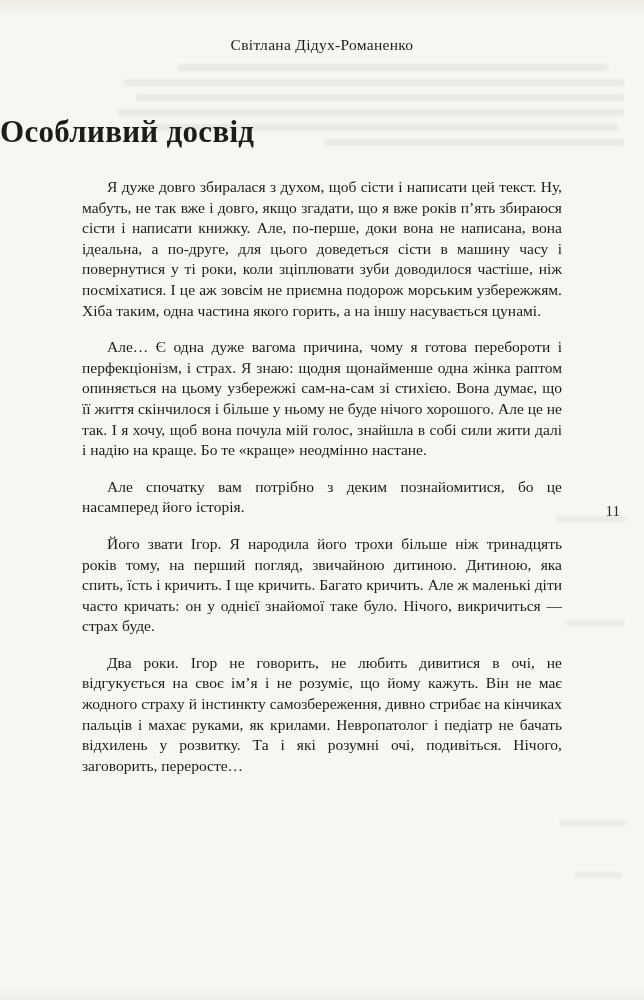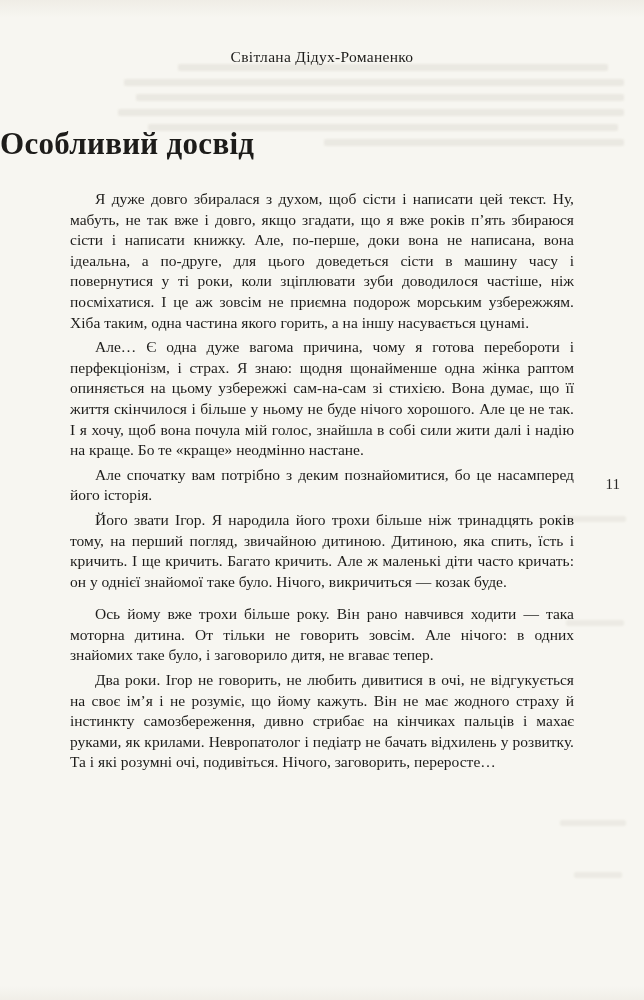--- a/index.html
+++ b/index.html
@@ -36,45 +36,45 @@
   .bleed .b:nth-child(6){ width:300px; margin-left:206px; }
   .stray { position:absolute; height:6px; background:rgba(128,117,100,0.09); filter:blur(0.8px); border-radius:2px; pointer-events:none; }
   .stray.s1 { top:516px; right:18px; width:70px; }
   .stray.s2 { top:620px; right:20px; width:58px; }
   .stray.s3 { top:820px; right:18px; width:66px; }
   .stray.s4 { top:872px; right:22px; width:48px; }
 
   .author {
     position:relative;
     text-align:center;
-    padding-top:48px;
+    padding-top:36px;
     font-size:15.5px;
     letter-spacing:.3px;
   }
   .title {
     position:relative;
     font-size:31px;
     font-weight:bold;
     letter-spacing:.3px;
     margin:60px 0 27px 0;
   }
   .bodytext {
     position:relative;
     width:512px;
     margin-left:66px;
     font-size:15.5px;
     line-height:20.6px;
     text-align:justify;
   }
-  .bodytext p { margin:4px; text-indent:25px; }
+  .bodytext p { margin:16px; text-indent:25px; }
   .bodytext p.spaced { margin-top:12px; }
 
   .pagenum {
     position:absolute;
-    top:476px; right:24px;
+    top:503px; right:24px;
     font-size:15px;
     color:#2a2927;
   }
 </style>
 </head>
 <body>
 
 <div class="page">
 
   <div class="bleed">
@@ -91,20 +91,19 @@
   <div class="stray s4"></div>
 
   <div class="author">Світлана Дідух-Романенко</div>
 
   <h1 class="title">Особливий досвід</h1>
 
   <div class="bodytext">
     <p>Я дуже довго збиралася з духом, щоб сісти і написати цей текст. Ну, мабуть, не так вже і довго, якщо згадати, що я вже років п’ять збираюся сісти і написати книжку. Але, по-перше, доки вона не написана, вона ідеальна, а по-друге, для цього доведеться сісти в машину часу і повернутися у ті роки, коли зціплювати зуби доводилося частіше, ніж посміхатися. І це аж зовсім не приємна подорож морським узбережжям. Хіба таким, одна частина якого горить, а на іншу насувається цунамі.</p>
     <p>Але… Є одна дуже вагома причина, чому я готова перебороти і перфекціонізм, і страх. Я знаю: щодня щонайменше одна жінка раптом опиняється на цьому узбережжі сам-на-сам зі стихією. Вона думає, що її життя скінчилося і більше у ньому не буде нічого хорошого. Але це не так. І я хочу, щоб вона почула мій голос, знайшла в собі сили жити далі і надію на краще. Бо те «краще» неодмінно настане.</p>
     <p>Але спочатку вам потрібно з деким познайомитися, бо це насамперед його історія.</p>
-    <p>Його звати Ігор. Я народила його трохи більше ніж тринадцять років тому, на перший погляд, звичайною дитиною. Дитиною, яка спить, їсть і кричить. І ще кричить. Багато кричить. Але ж маленькі діти часто кричать: он у однієї знайомої таке було. Нічого, викричиться — козак буде.</p>
-    <p class="spaced">Ось йому вже трохи більше року. Він рано навчився ходити — така моторна дитина. От тільки не говорить зовсім. Але нічого: в одних знайомих таке було, і заговорило дитя, не вгаває тепер.</p>
+    <p>Його звати Ігор. Я народила його трохи більше ніж тринадцять років тому, на перший погляд, звичайною дитиною. Дитиною, яка спить, їсть і кричить. І ще кричить. Багато кричить. Але ж маленькі діти часто кричать: он у однієї знайомої таке було. Нічого, викричиться — страх буде.</p>
     <p>Два роки. Ігор не говорить, не любить дивитися в очі, не відгукується на своє ім’я і не розуміє, що йому кажуть. Він не має жодного страху й інстинкту самозбереження, дивно стрибає на кінчиках пальців і махає руками, як крилами. Невропатолог і педіатр не бачать відхилень у розвитку. Та і які розумні очі, подивіться. Нічого, заговорить, переросте…</p>
   </div>
 
   <div class="pagenum">11</div>
 
 </div>
 
 </body></html>

